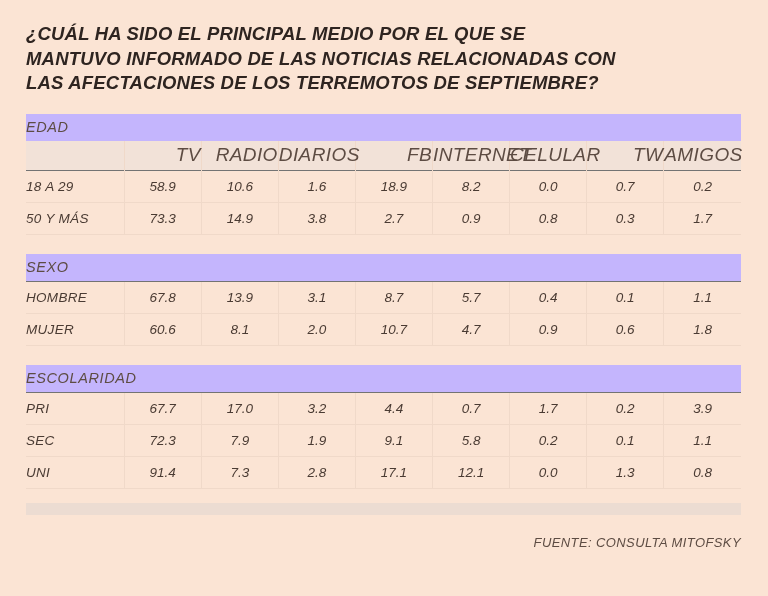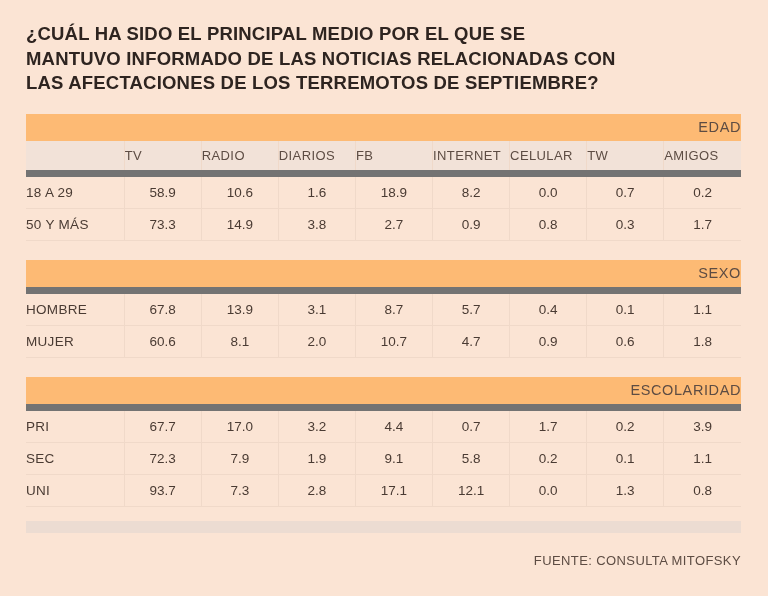--- a/index.html
+++ b/index.html
@@ -13,20 +13,21 @@
     font-family: "Liberation Sans", sans-serif;
     color: #4a3b33;
     overflow: hidden;
   }
   .page {
     width: 648px;
     height: 596px;
     box-sizing: border-box;
     padding: 22px 24px 10px 26px;
     position: relative;
+    font-style: italic;
   }
   .title {
     font-size: 18.5px;
     font-weight: bold;
     line-height: 1.33;
     color: #2e2420;
     letter-spacing: 0.2px;
     margin: 0 0 18px 0;
     max-width: 700px;
   }
@@ -34,33 +35,33 @@
     border-collapse: collapse;
     width: 715px;
     margin: 0 0 0 0;
     table-layout: fixed;
   }
   table.grid td, table.grid th {
     padding: 0;
     margin: 0;
   }
   .band {
-    background: #fdba74;
+    background: #c4b5fd;
     height: 27px;
-    text-align: right;
+    text-align: left;
     font-size: 14.5px;
     color: #5d4c43;
     letter-spacing: 0.6px;
     vertical-align: middle;
   }
   .colhead {
     background: #f2e2d8;
     height: 29px;
-    text-align: left;
-    font-size: 13px;
+    text-align: right;
+    font-size: 19px;
     color: #5d4c43;
     letter-spacing: 0.4px;
     vertical-align: middle;
   }
   .colhead.blank {
     background: #f2e2d8;
   }
   .rowlabel {
     font-size: 13.5px;
     color: #4a3b33;
@@ -72,21 +73,21 @@
     font-size: 13.5px;
     color: #4a3b33;
     text-align: center;
   }
   tr.datarow td {
     height: 31px;
     vertical-align: middle;
     border-bottom: 1px solid #f0d9c9;
   }
   tr.datarow.first td {
-    border-top: 7px solid #737373;
+    border-top: 1px solid #737373;
   }
   .spacer td {
     height: 19px;
     border: none;
     background: transparent;
   }
   .vline {
     border-left: 1px solid #f0d9c9;
   }
   .footer-bar {
@@ -218,21 +219,21 @@
         <td class="cell vline">7.9</td>
         <td class="cell vline">1.9</td>
         <td class="cell vline">9.1</td>
         <td class="cell vline">5.8</td>
         <td class="cell vline">0.2</td>
         <td class="cell vline">0.1</td>
         <td class="cell vline">1.1</td>
       </tr>
       <tr class="datarow">
         <td class="rowlabel">UNI</td>
-        <td class="cell vline">93.7</td>
+        <td class="cell vline">91.4</td>
         <td class="cell vline">7.3</td>
         <td class="cell vline">2.8</td>
         <td class="cell vline">17.1</td>
         <td class="cell vline">12.1</td>
         <td class="cell vline">0.0</td>
         <td class="cell vline">1.3</td>
         <td class="cell vline">0.8</td>
       </tr>
 
     </tbody>

